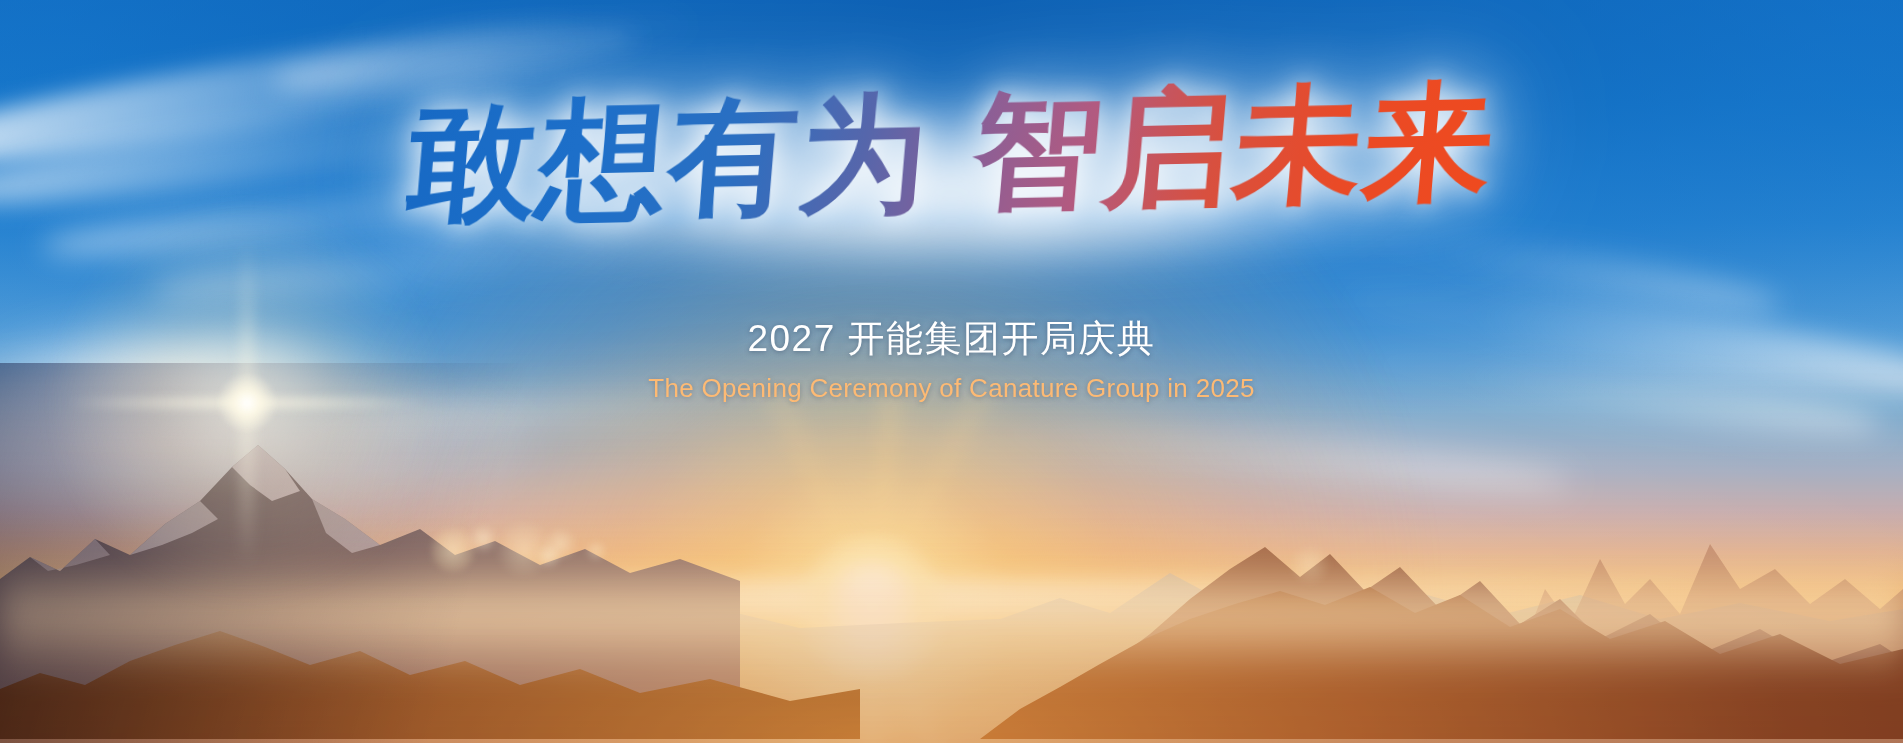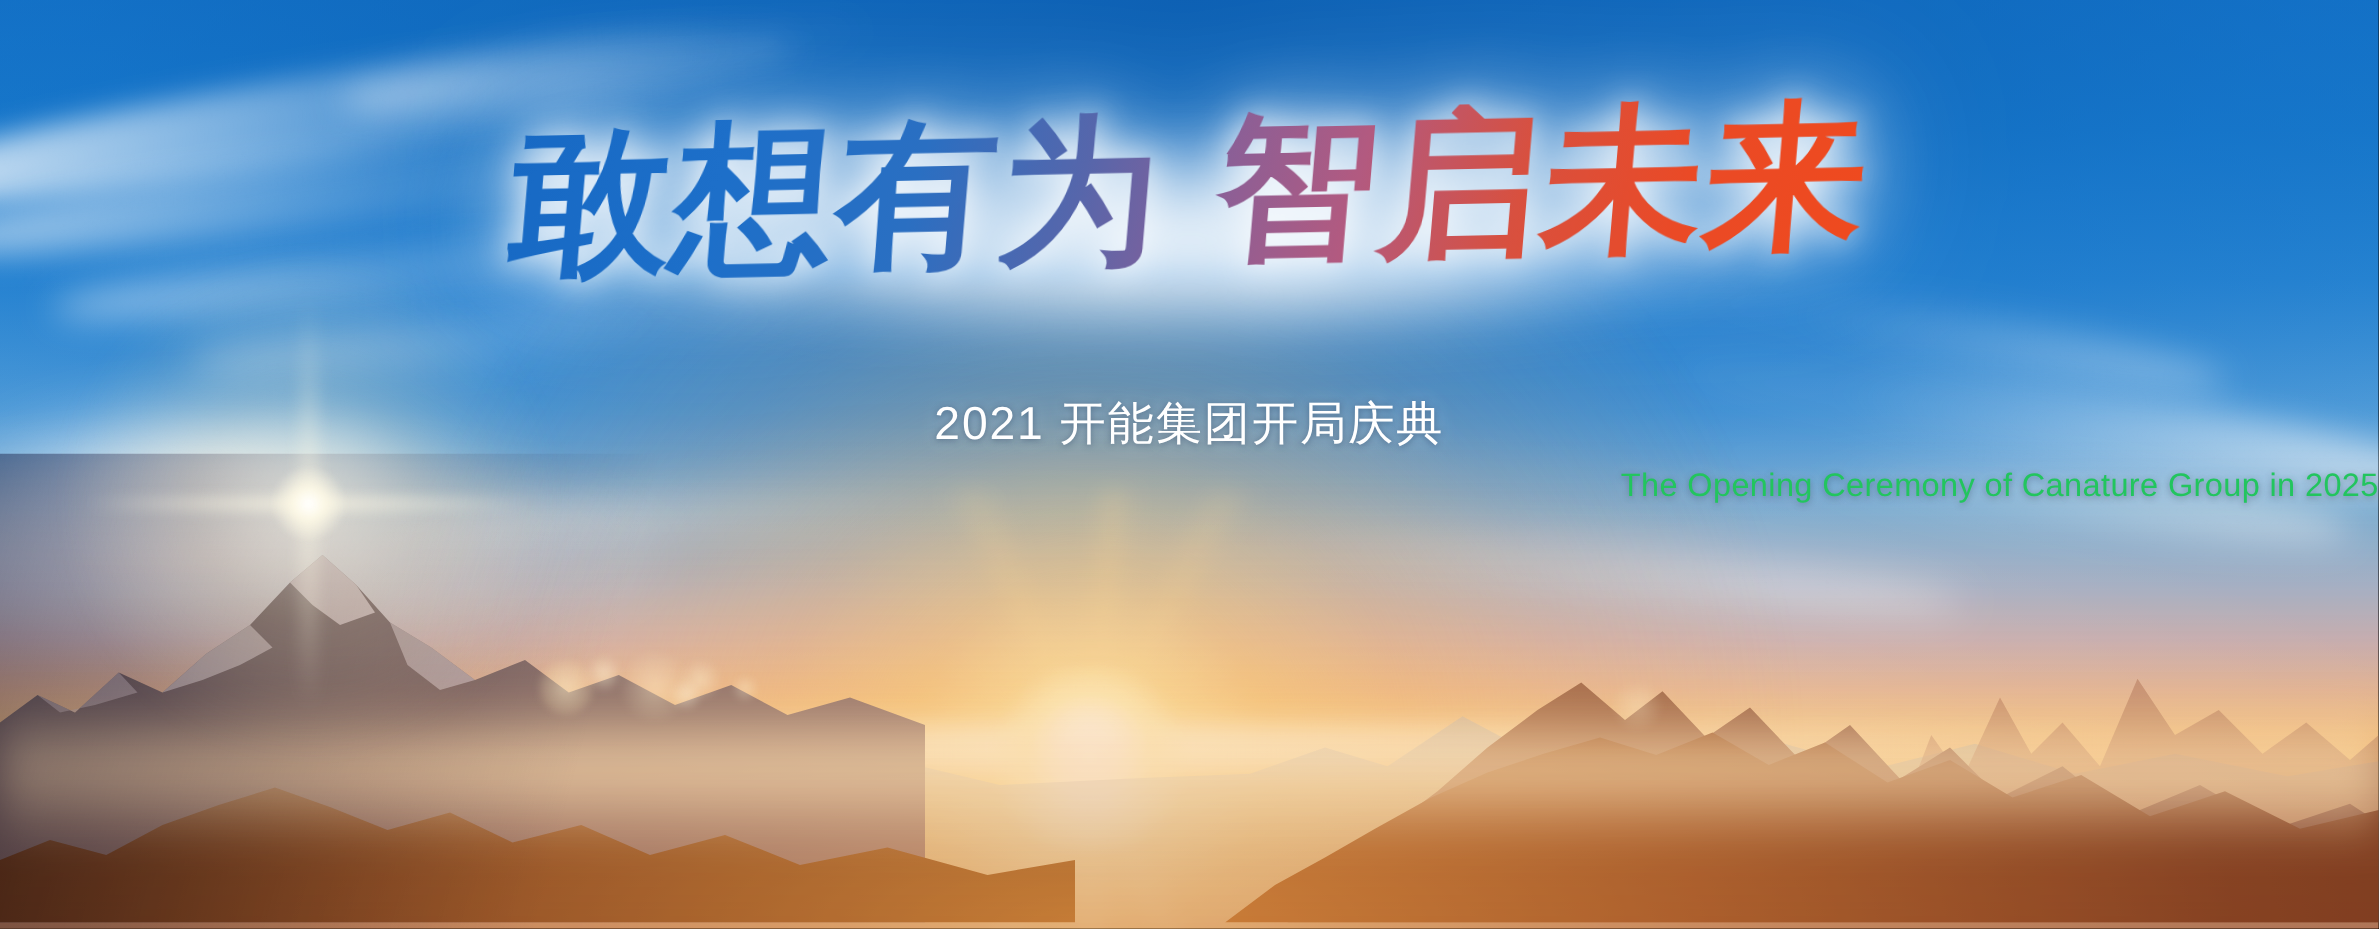--- a/index.html
+++ b/index.html
@@ -264,24 +264,23 @@
     position:absolute; left:0; top:316px; width:100%;
     text-align:center; z-index:22;
   }
   .sub-cn{
     font-size:37px; font-weight:400; color:#ffffff;
     letter-spacing:1.5px; line-height:1.25;
     text-shadow:0 1px 5px rgba(40,60,90,.5), 0 0 18px rgba(255,255,255,.3);
   }
   .sub-en{
     margin-top:11px;
-    font-size:26px; font-weight:400; color:#22c55e;
+    font-size:26px; font-weight:400; color:#fdba74;
     letter-spacing:.3px;
     text-shadow:0 1px 5px rgba(60,70,90,.45), 0 0 16px rgba(255,255,255,.25);
-    text-align:right;
   }
   .date{
     margin-top:40px;
     font-size:25px; font-weight:700; color:#ffffff;
     letter-spacing:1.2px;
     text-shadow:0 1px 6px rgba(80,70,80,.5), 0 0 16px rgba(255,255,255,.25);
   }
 </style>
 </head>
 <body>
@@ -386,17 +385,17 @@
   <div class="orb orb6"></div>
   <div class="orb orb7"></div>
 
   <div class="calli-glow"></div>
 
   <div class="title-wrap">
     <div class="calli"><span>敢想有为</span><span class="gap"></span><span>智启未来</span></div>
   </div>
 
   <div class="subs">
-    <div class="sub-cn">2021 开能集团开局庆典</div>
+    <div class="sub-cn">2027 开能集团开局庆典</div>
     <div class="sub-en">The Opening Ceremony of Canature Group in 2025</div>
   </div>
 
 </div>
 
 </body></html>

